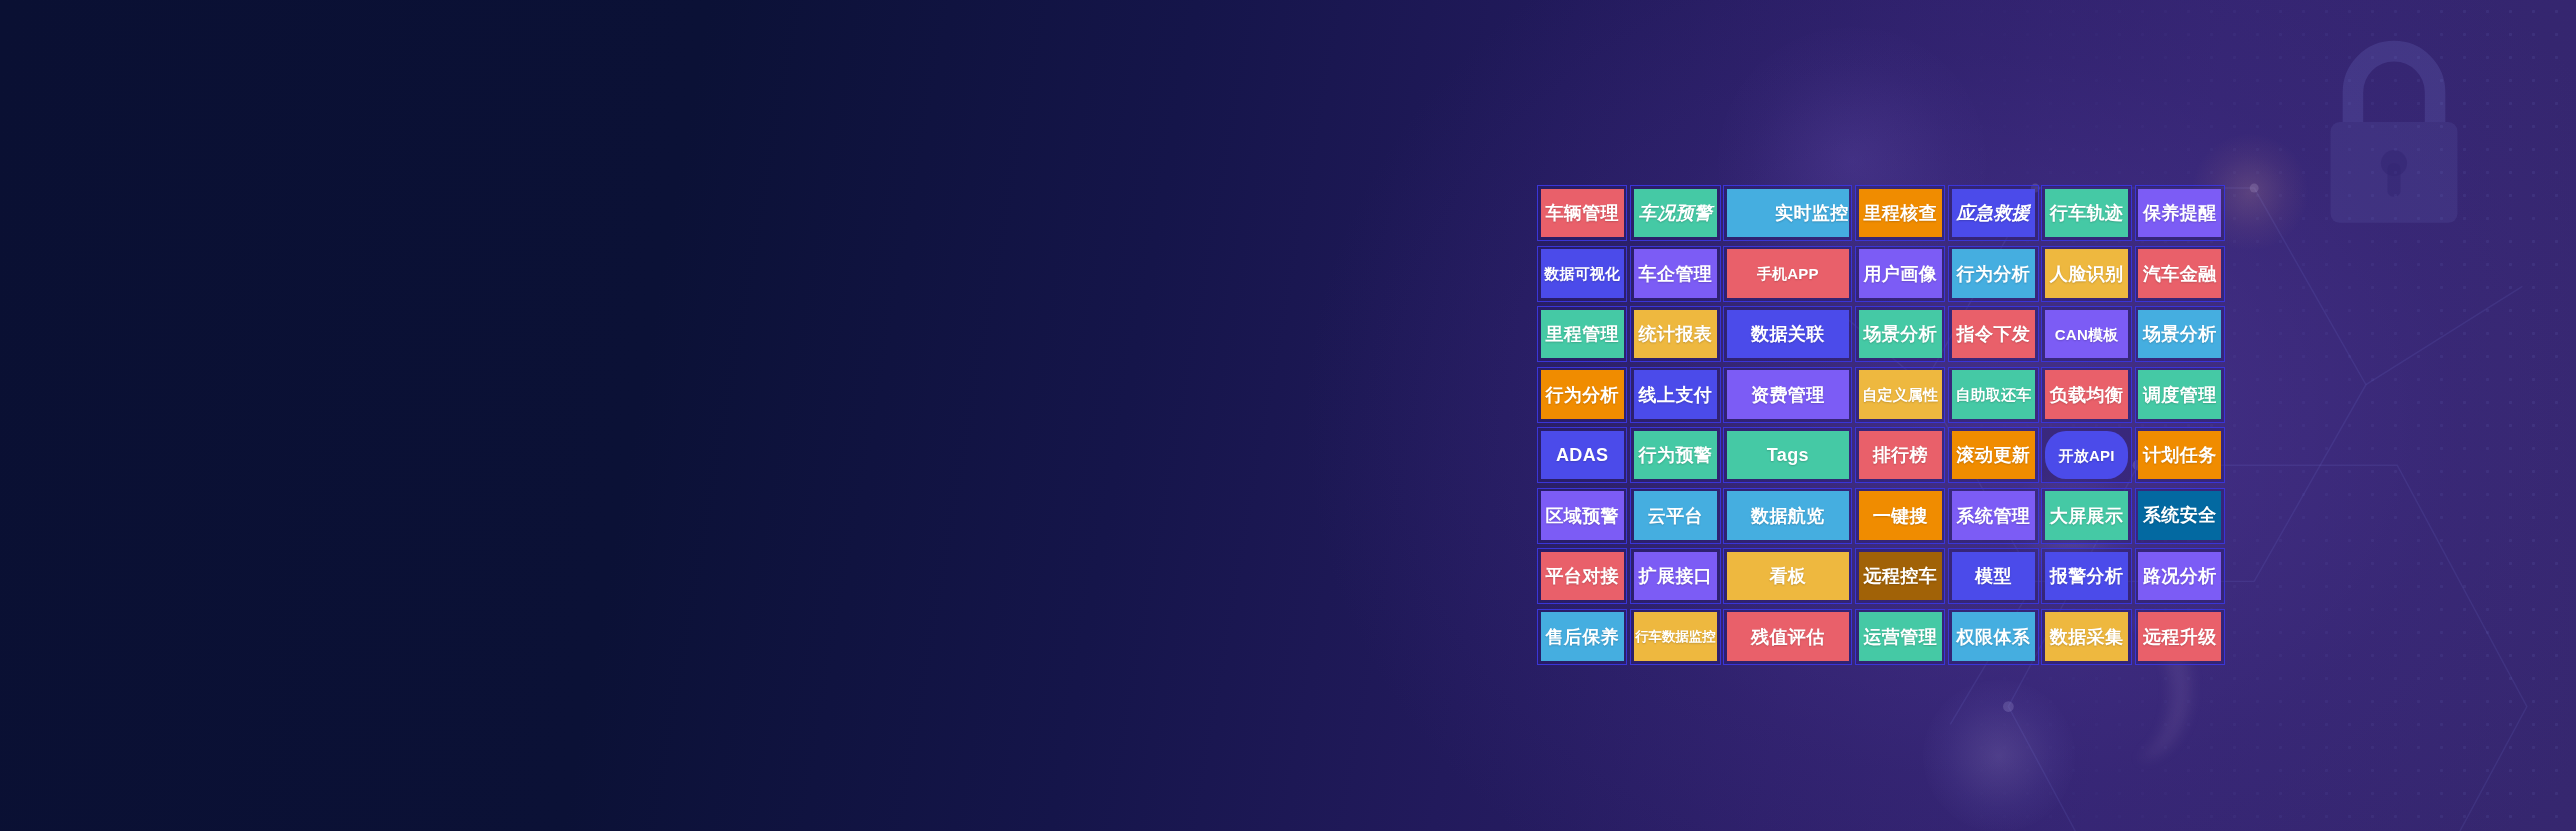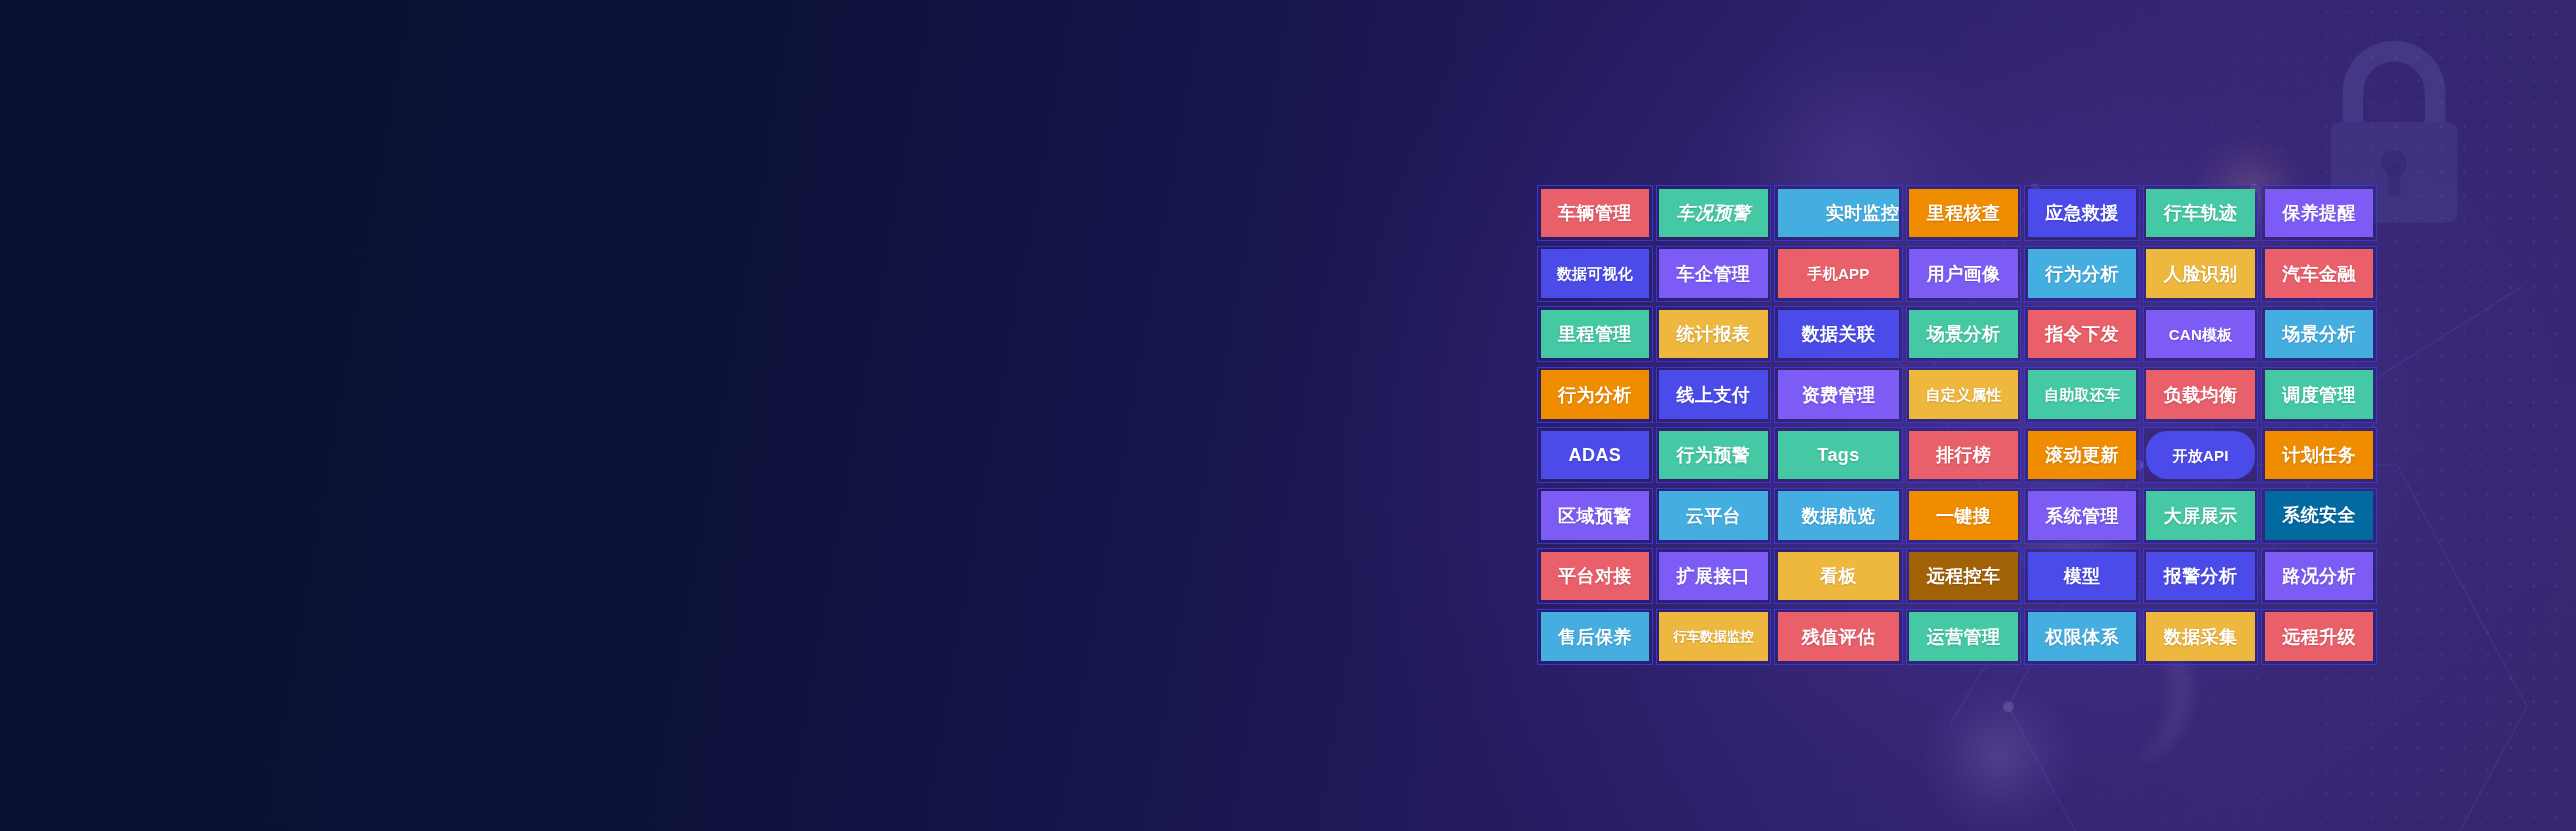--- a/index.html
+++ b/index.html
@@ -40,21 +40,21 @@
     position:absolute; top:617px; right:385px; width:107px; height:143px;
     border-radius:50%;
     box-shadow: inset -23px 3.6px 0 -2.7px rgba(210,180,215,0.10);
     filter:blur(6.3px);
   }
 
   
   #tile-panel {
     position:absolute;
     left:1537px; top:185px;
-    width:840px; height:322px;
+    width:688px; height:322px;
     display:grid;
     grid-template-columns:repeat(7, 1fr);
     grid-auto-rows:56px;
     column-gap:2.7px;
     row-gap:4.5px;
   }
   .tile {
     border:1.8px solid #3a35d8;
     padding:2.7px;
     display:flex;
@@ -118,21 +118,21 @@
     </div>
     <div class="tile" style="border-color: rgb(58, 53, 216);">
       <div class="tile-inner" style="background: rgb(69, 201, 165); font-style: italic;">车况预警</div>
     </div>
     <div class="tile" style="border-color: rgb(58, 53, 216);">
       <div class="tile-inner" style="background: rgb(69, 174, 224); padding-left: 48px;">实时监控</div>
     </div>
     <div class="tile" style="border-color: rgb(58, 53, 216);">
       <div class="tile-inner" style="background: rgb(240, 140, 0);">里程核查</div>
     </div>
-    <div class="tile" style="border-color: rgb(58, 53, 216);">
+    <div class="tile" style="border-color: rgb(58, 53, 216); font-style: italic;">
       <div class="tile-inner" style="background: rgb(75, 75, 234);">应急救援</div>
     </div>
     <div class="tile" style="border-color: rgb(58, 53, 216);">
       <div class="tile-inner" style="background: rgb(69, 201, 165);">行车轨迹</div>
     </div>
     <div class="tile" style="border-color: rgb(58, 53, 216);">
       <div class="tile-inner" style="background: rgb(124, 92, 245);">保养提醒</div>
     </div>
     <div class="tile" style="border-color: rgb(58, 53, 216);">
       <div class="tile-inner sm" style="background: rgb(75, 75, 234);">数据可视化</div>

